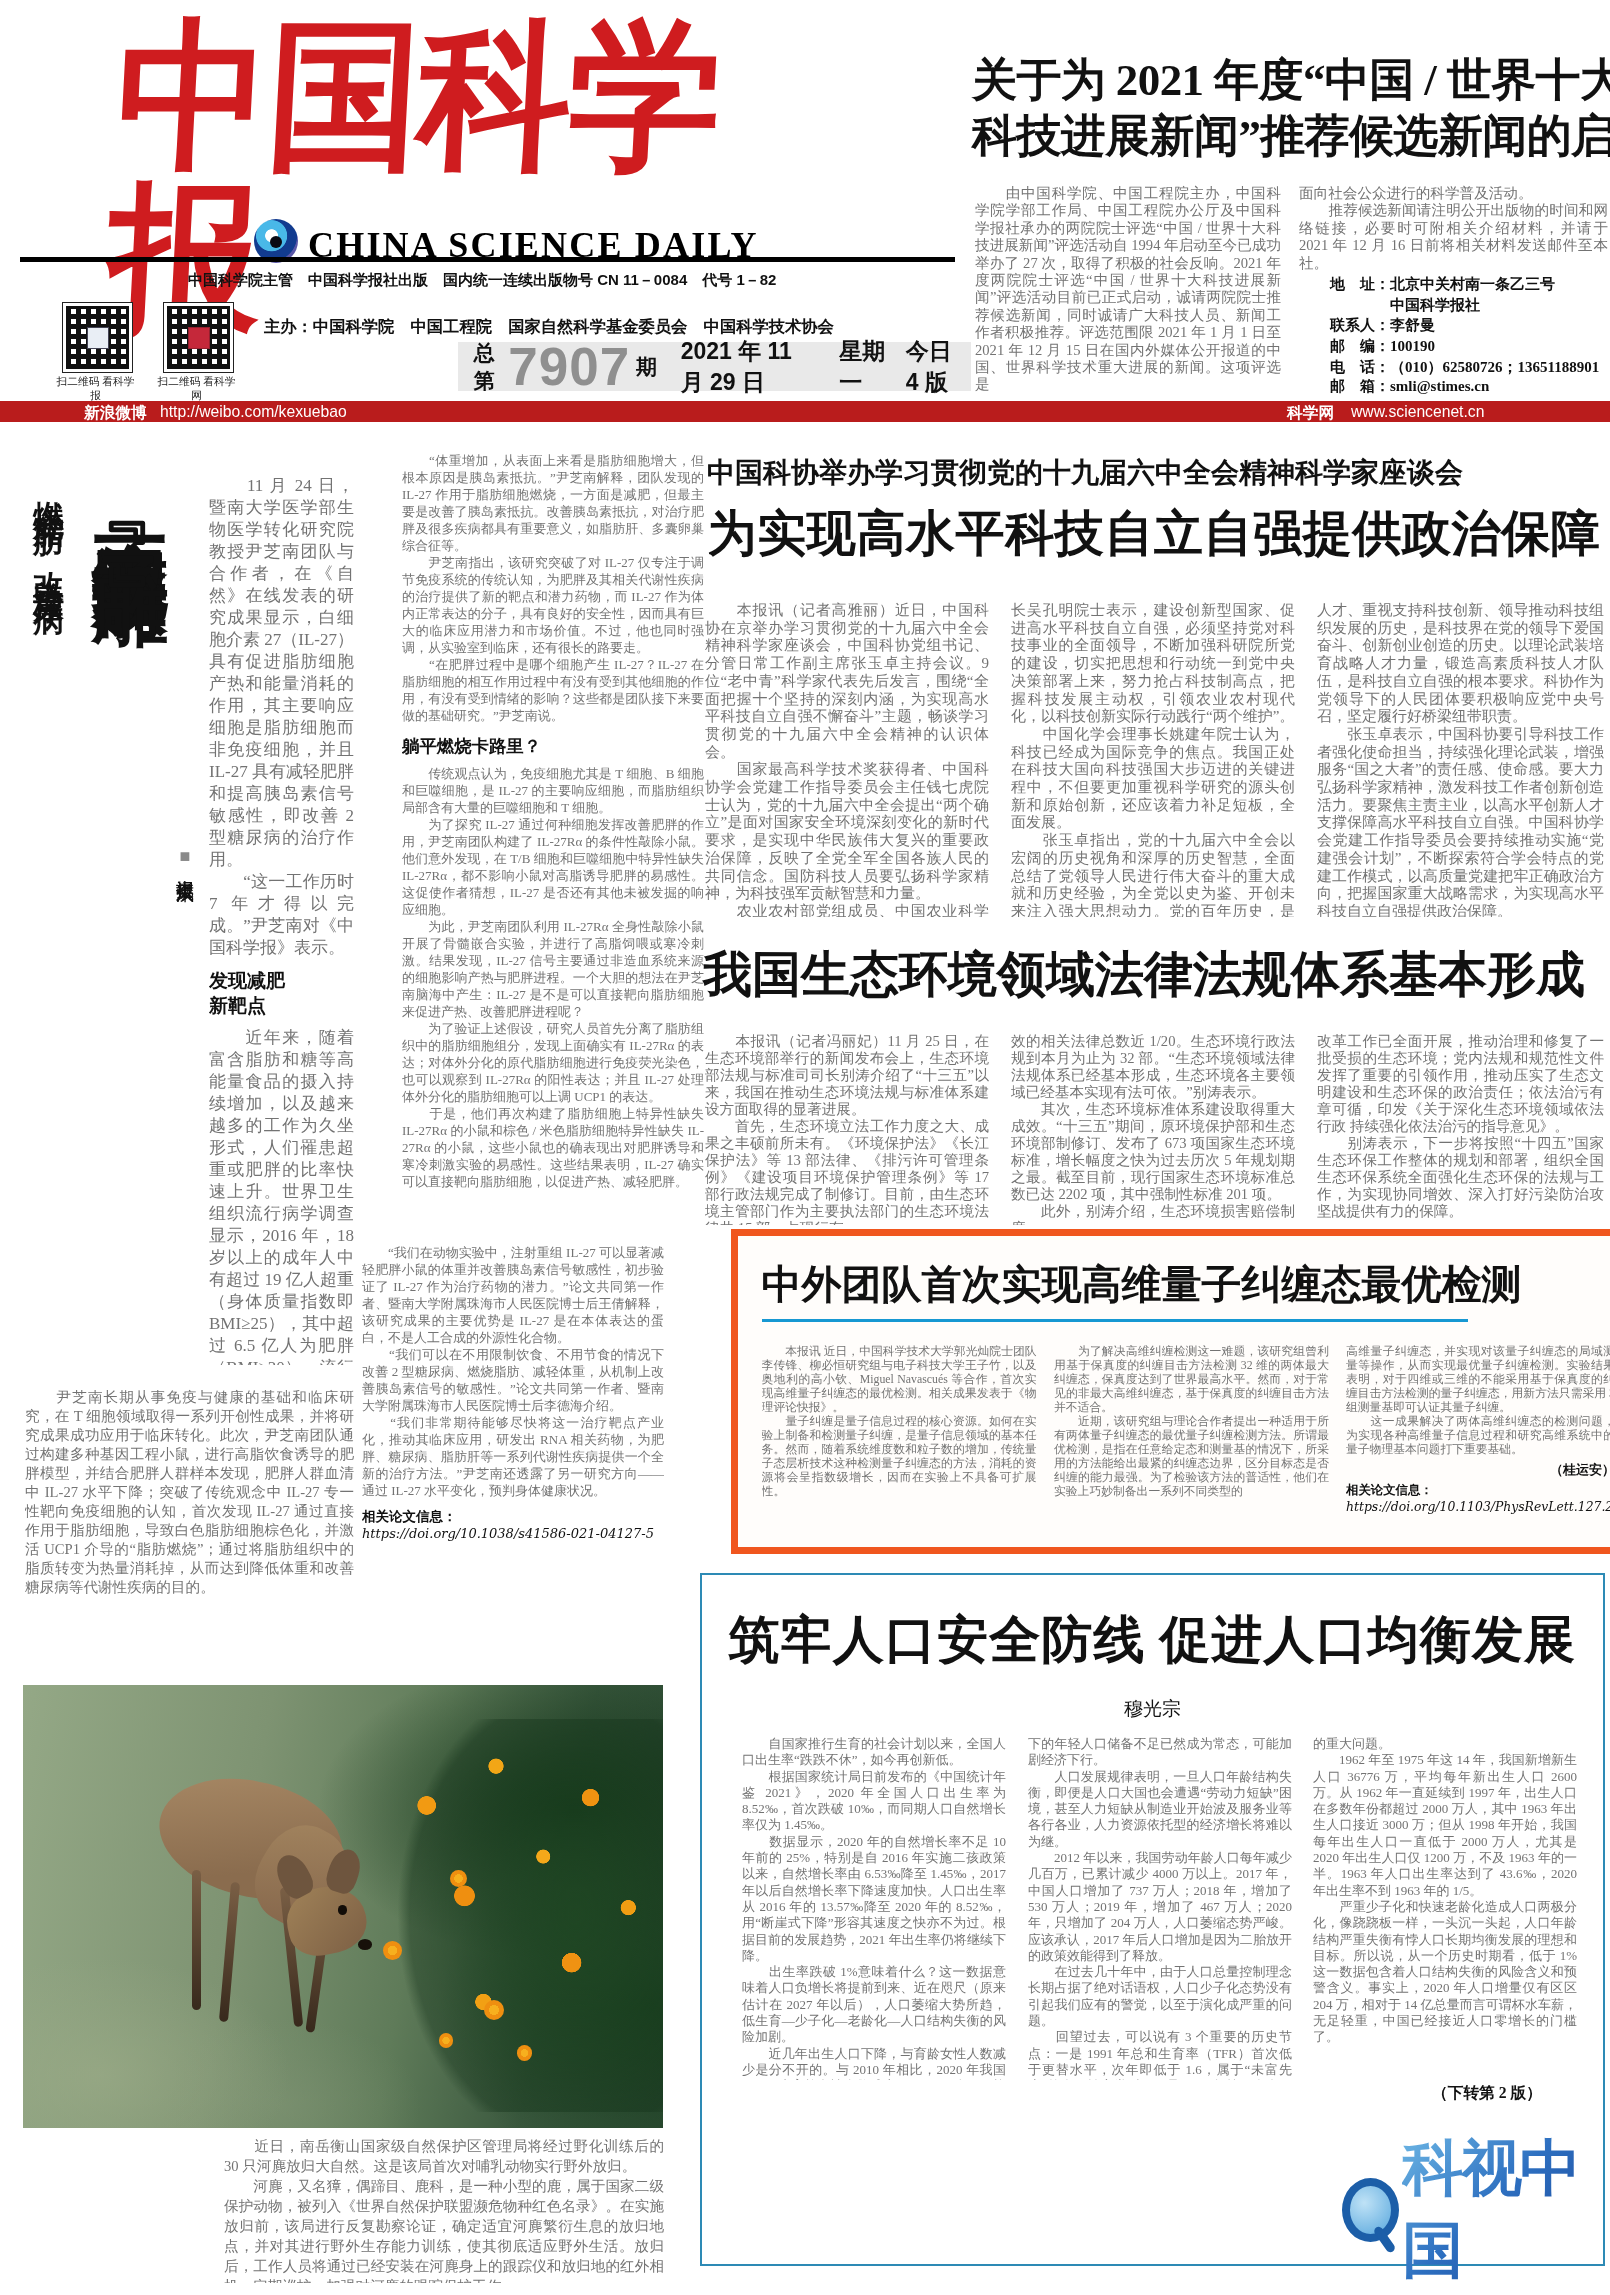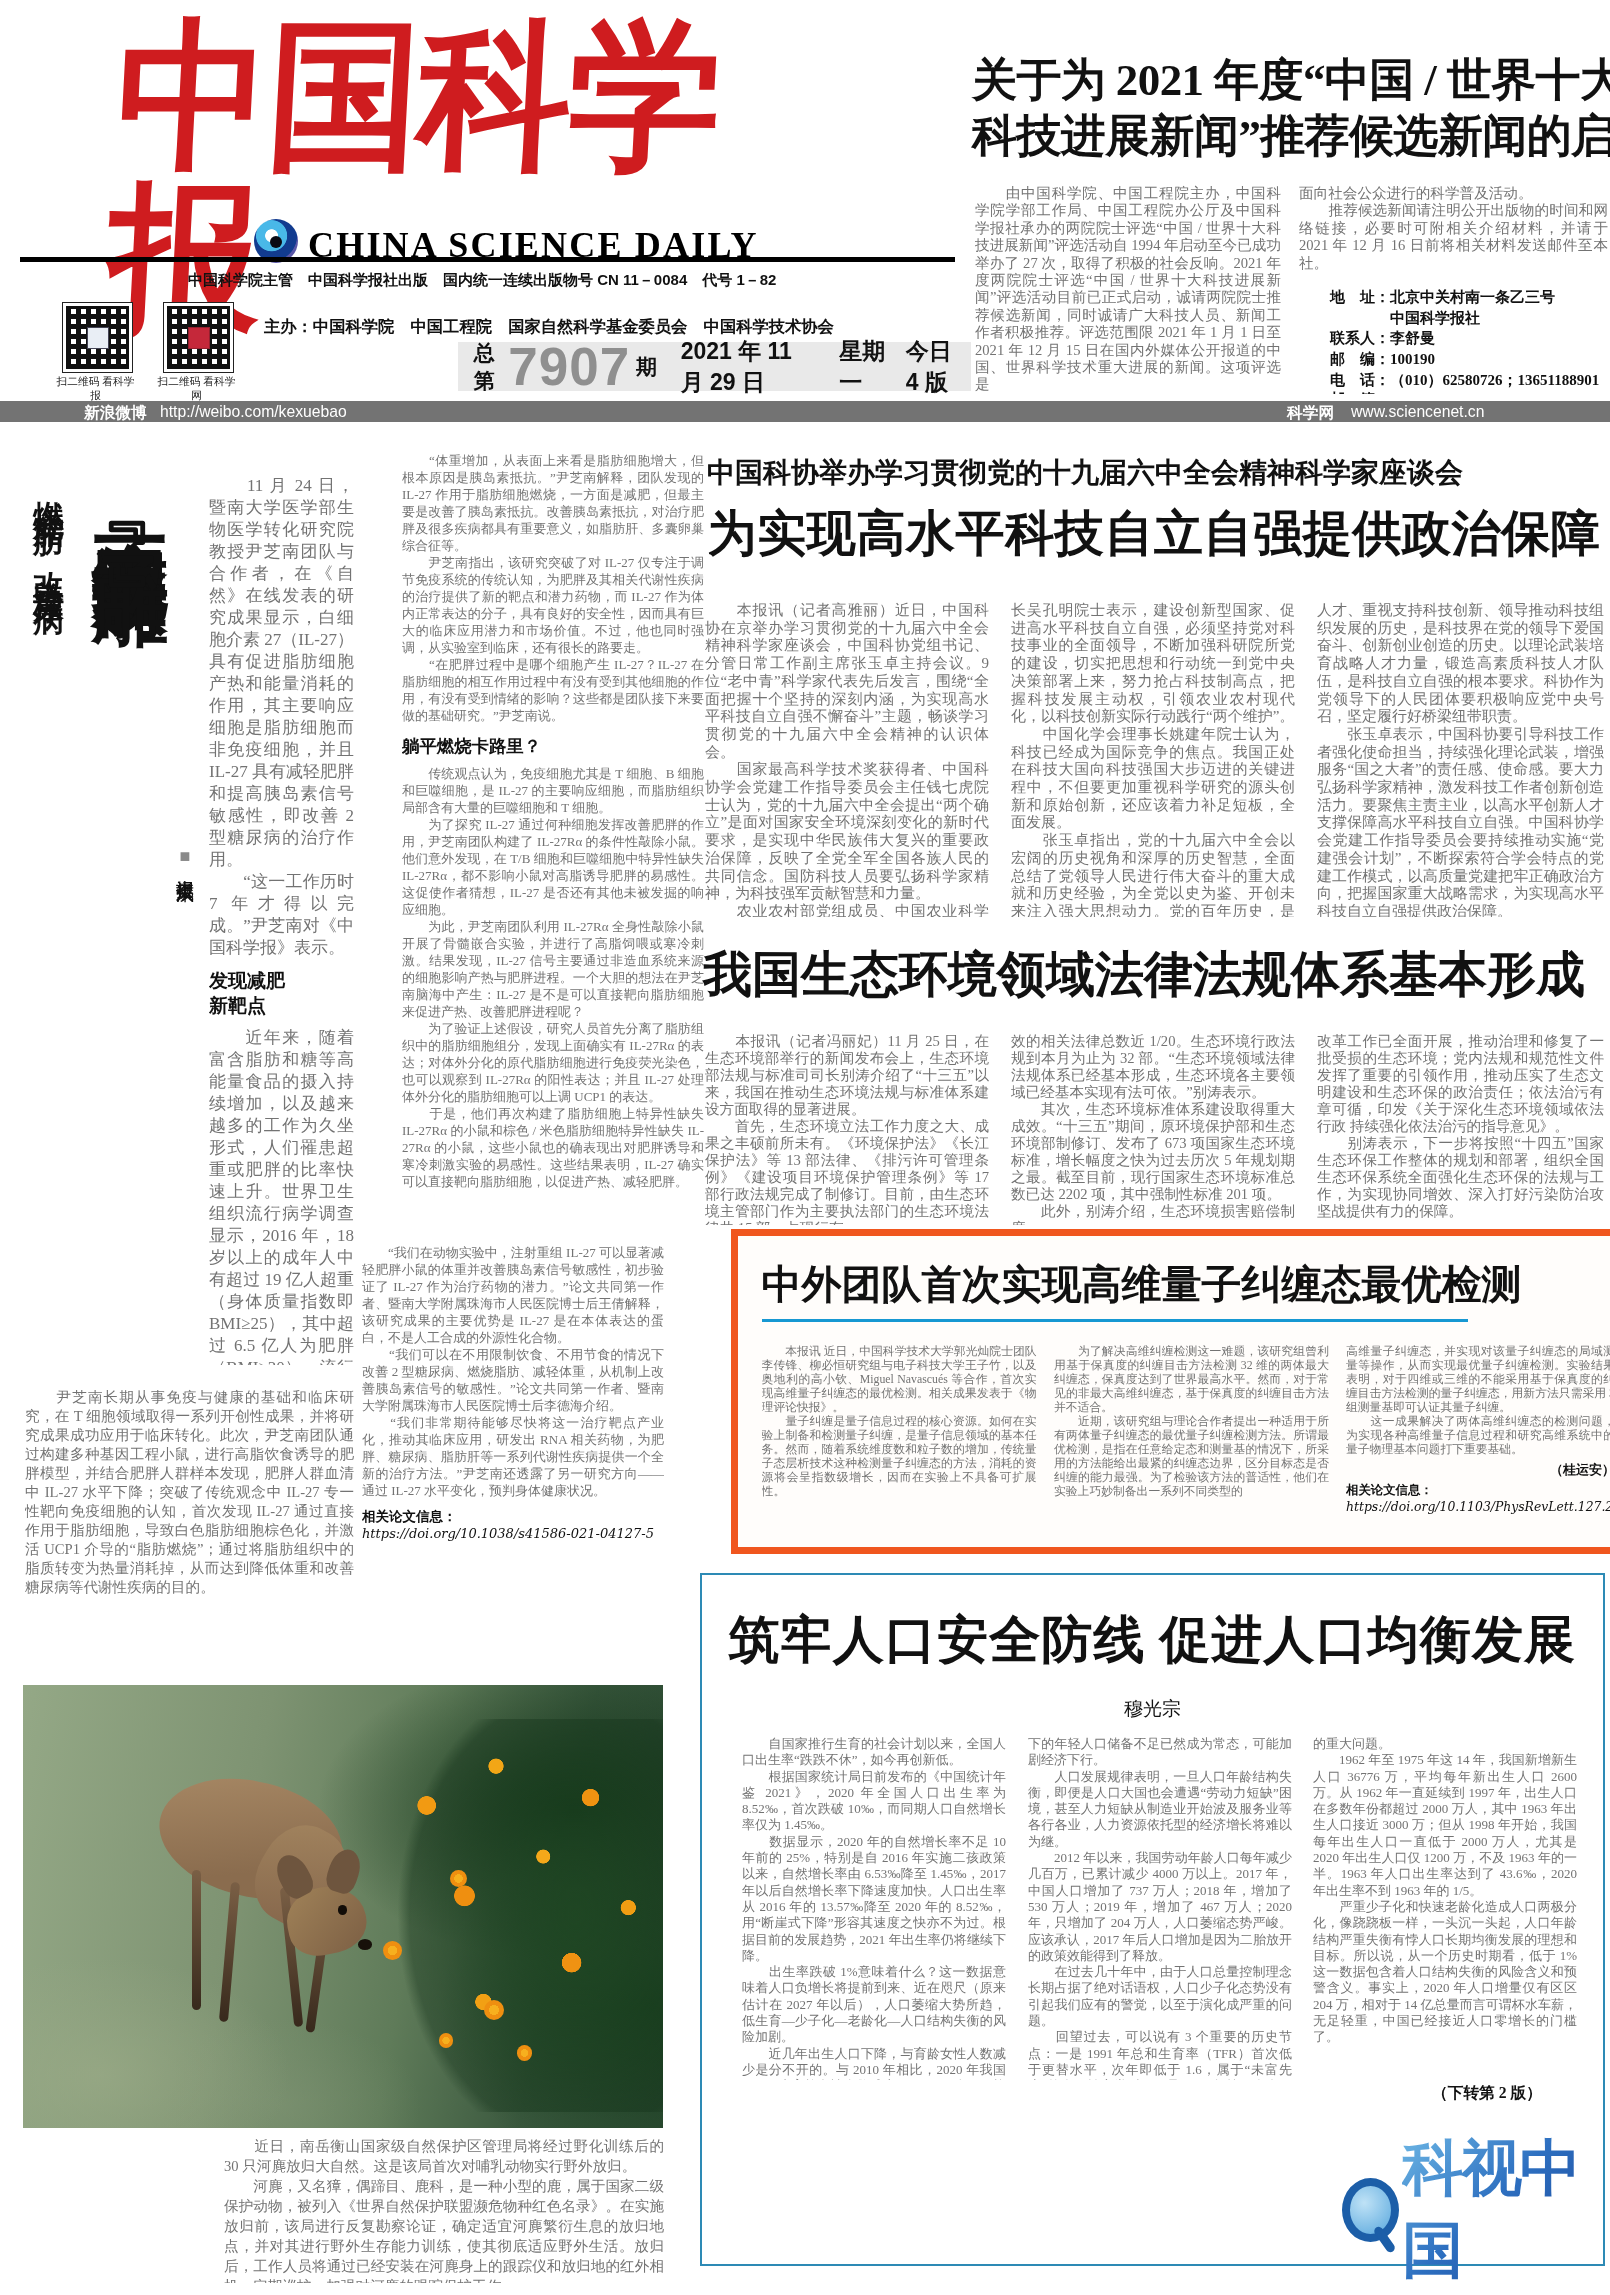--- a/index.html
+++ b/index.html
@@ -22,21 +22,21 @@
       background:
         repeating-linear-gradient(0deg,#111 0 5px,transparent 5px 10px),
         repeating-linear-gradient(90deg,#111 0 5px,#fff 5px 10px);}
   .qr .qrcenter{position:absolute;left:21.3px;top:21.3px;width:20px;height:20px;background:#e9eef5;border:1.7px solid #445;}
   .qr.red .qrcenter{background:#c5283a;border-color:#93202e;}
   .qrlabel{font-size:10.7px;color:#222;text-align:center;font-family:"Liberation Sans",sans-serif;}
   .datebox{background:#e9e9e9;display:flex;align-items:center;padding-left:15.7px;}
   .issue-no{font-size:53px;font-weight:900;color:#8f8f8f;line-height:49px;font-family:"Liberation Sans",sans-serif;letter-spacing:1.1px;}
   .issue-small{font-size:21px;font-weight:900;font-family:"Liberation Sans",sans-serif;}
   .issue-date{font-size:23px;font-weight:900;font-family:"Liberation Sans",sans-serif;}
-  .purplebar{background:#737373;color:#fff;}
+  .purplebar{background:#b91c1c;color:#fff;}
   .purplebar .lbl{font-size:15.7px;font-weight:bold;font-family:"Liberation Sans",sans-serif;}
   .purplebar .url{font-size:15.7px;font-family:"Liberation Sans",sans-serif;border-bottom:1.1px solid #fff;padding-bottom:1.1px;}
   .ann-title{font-size:45px;font-weight:900;letter-spacing:-0.6px;line-height:1.1;}
   .contact{font-weight:bold;line-height:1.38;font-size:15px;white-space:pre-line;}
   .subhead{font-family:"Liberation Sans",sans-serif;font-weight:900;white-space:pre-line;}
   .doi{font-family:"DejaVu Serif",serif;font-style:italic;}
   .orangebox{border:7.3px solid #f0561e;background:#fffdfb;}
   .bluebox{border:2.2px solid #2d8ab5;background:#ffffff;}
   .blue-rule{background:#1798d2;}
   .photo{overflow:hidden;background:
@@ -119,21 +119,21 @@
     <span class="abs url" style="left:1351px;top:1.7px;">www.sciencenet.cn</span>
   </div>
 
   <div class="abs ann-title serif center nowrap" style="left:972px;top:56px;width:639px;">关于为 2021 年度“中国 / 世界十大</div>
   <div class="abs ann-title serif center nowrap" style="left:972px;top:112px;width:639px;">科技进展新闻”推荐候选新闻的启事</div>
 
   <div class="abs col serif" style="left:975px;top:185px;width:306px;height:209px;font-size:14.6px;line-height:17.4px;">　　由中国科学院、中国工程院主办，中国科学院学部工作局、中国工程院办公厅及中国科学报社承办的两院院士评选“中国 / 世界十大科技进展新闻”评选活动自 1994 年启动至今已成功举办了 27 次，取得了积极的社会反响。2021 年度两院院士评选“中国 / 世界十大科技进展新闻”评选活动目前已正式启动，诚请两院院士推荐候选新闻，同时诚请广大科技人员、新闻工作者积极推荐。评选范围限 2021 年 1 月 1 日至 2021 年 12 月 15 日在国内外媒体公开报道的中国、世界科学技术重大进展的新闻。这项评选是</div>
   <div class="abs" style="left:1299px;top:185px;width:309px;height:209px;overflow:hidden;">
     <div class="col serif" style="font-size:14.6px;line-height:17.4px;">面向社会公众进行的科学普及活动。
 　　推荐候选新闻请注明公开出版物的时间和网络链接，必要时可附相关介绍材料，并请于 2021 年 12 月 16 日前将相关材料发送邮件至本社。</div>
-    <div class="contact serif" style="margin-top:15px;margin-left:31px;">地　址：北京中关村南一条乙三号
+    <div class="contact serif" style="margin-top:2px;margin-left:31px;">地　址：北京中关村南一条乙三号
 　　　　中国科学报社
 联系人：李舒曼
 邮　编：100190
 电　话：（010）62580726；13651188901</div>
     <div style="margin-left:31px;font-size:15px;font-weight:bold;">
       <span>邮　箱：</span><span style="border-bottom:1.7px solid #000;padding-bottom:1.1px;">smli@stimes.cn</span>
     </div>
   </div>
 
   <div class="abs vertlr serif bold" style="left:27px;top:476px;width:67px;height:410px;font-size:31px;letter-spacing:7.9px;">燃烧脂肪　改善糖尿病</div>

